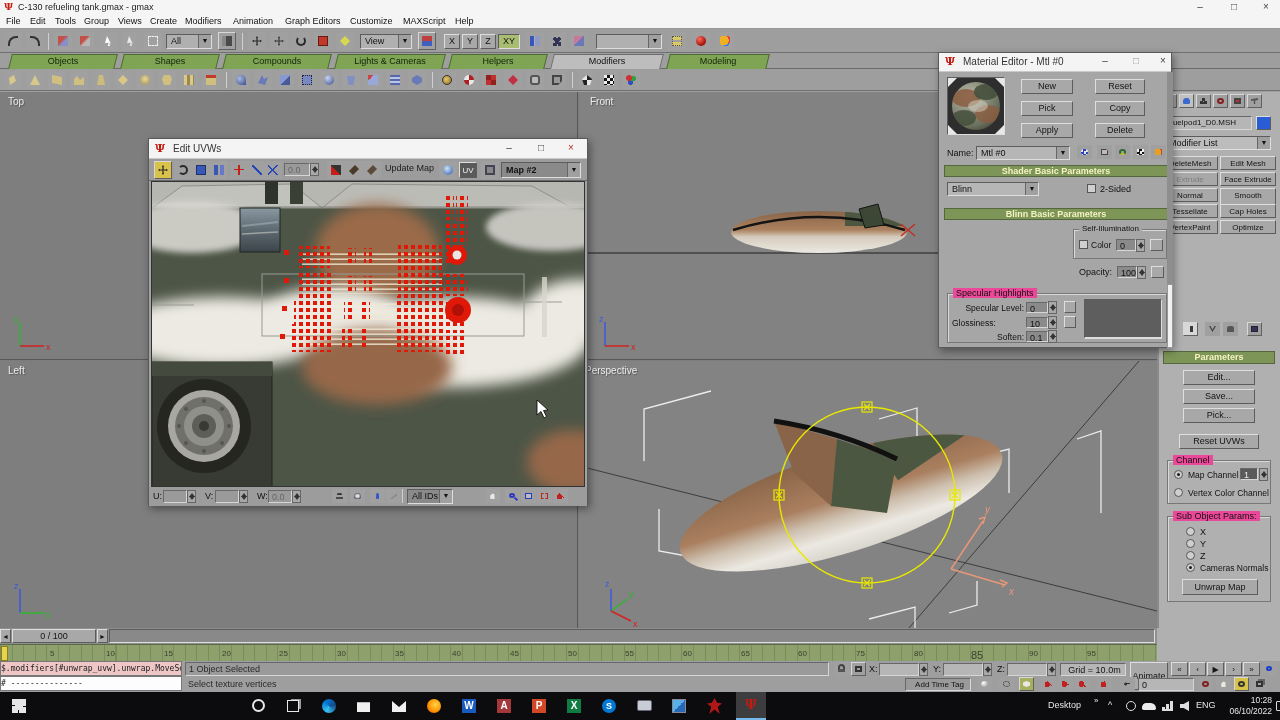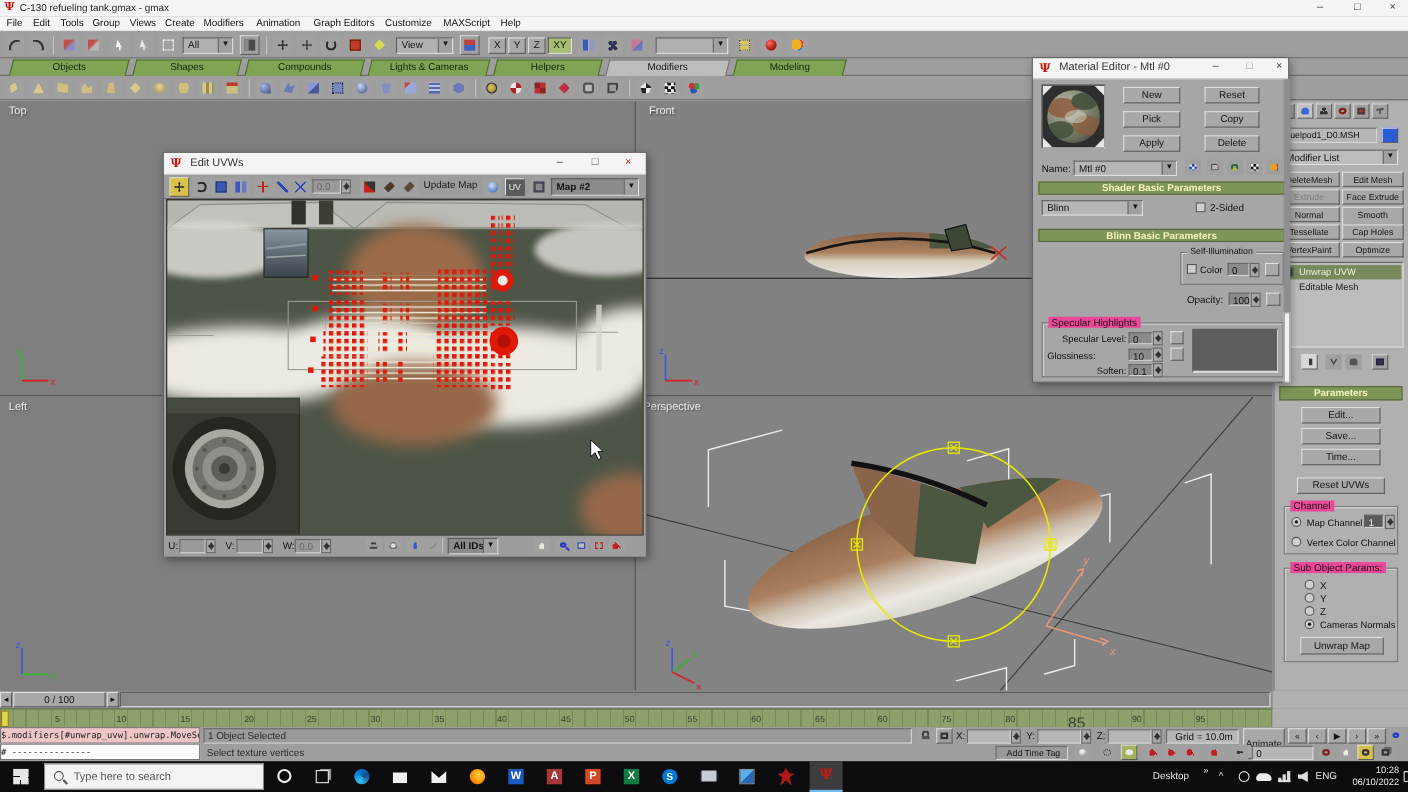--- a/index.html
+++ b/index.html
@@ -399,48 +399,39 @@
     <span class="b3 abs" style="left:61px;top:64px;width:56px;height:14px;font-size:8px">Edit Mesh</span>
     <span class="b3 abs" style="left:3px;top:80px;width:56px;height:14px;font-size:8px;color:#7d7d7d">Extrude</span>
     <span class="b3 abs" style="left:61px;top:80px;width:56px;height:14px;font-size:8px">Face Extrude</span>
     <span class="b3 abs" style="left:3px;top:96px;width:56px;height:14px;font-size:8px">Normal</span>
     <span class="b3 abs" style="left:61px;top:96px;width:56px;height:26px;font-size:8px">Smooth</span>
     <span class="b3 abs" style="left:3px;top:112px;width:56px;height:14px;font-size:8px">Tessellate</span>
     <span class="b3 abs" style="left:61px;top:112px;width:56px;height:14px;font-size:8px">Cap Holes</span>
     <span class="b3 abs" style="left:3px;top:128px;width:56px;height:14px;font-size:8px">VertexPaint</span>
     <span class="b3 abs" style="left:61px;top:128px;width:56px;height:14px;font-size:8px">Optimize</span>
 
-    <div class="inset abs" style="left:3px;top:146px;width:114px;height:78px;background:#bcbcbc">
-      <div class="abs" style="left:1px;top:2px;width:110px;height:13px;background:#78895c;color:#f2f2e2;font-size:8.5px;line-height:13px">
-        <span class="abs" style="left:3px;top:2px;width:9px;height:9px;background:#3a3a3a;border:1px solid #777"></span>
-        <span style="position:absolute;left:17px">Unwrap UVW</span>
-      </div>
-      <div class="abs" style="left:1px;top:16px;width:110px;height:13px;color:#1a1a1a;font-size:8.5px;line-height:13px">
-        <span style="position:absolute;left:17px">Editable Mesh</span>
-      </div>
-    </div>
     <div class="abs" style="left:0;top:208px;width:4px;height:48px;background:#f0f0f0;border:1px solid #888"></div>
 
     <span class="ic sm inset" style="left:24px;top:230px;background:#d8d8d8">
         <i style="background:#3a3a3a;width:3px;left:6px"></i>
       </span>
     <span class="ic sm flat" style="left:46px;top:230px">
         <i style="background:#444;clip-path:polygon(0 0,50% 100%,100% 0,80% 0,50% 60%,20% 0)"></i>
       </span>
     <span class="ic sm flat" style="left:64px;top:230px">
         <i style="background:#555;border-radius:40% 40% 10% 10%"></i>
       </span>
     <span class="ic sm" style="left:88px;top:230px">
         <i style="background:#335;border:1px solid #223"></i>
       </span>
 
     <div class="roll" style="left:4px;top:259px;width:112px;height:13px"><span>Parameters</span></div>
     <span class="b3 abs" style="left:24px;top:278px;width:72px;height:15px">Edit...</span>
     <span class="b3 abs" style="left:24px;top:297px;width:72px;height:15px">Save...</span>
-    <span class="b3 abs" style="left:24px;top:316px;width:72px;height:15px">Time...</span>
+    <span class="b3 abs" style="left:24px;top:316px;width:72px;height:15px">Pick...</span>
     <span class="b3 abs" style="left:20px;top:342px;width:80px;height:15px">Reset UVWs</span>
 
     <div class="grp" style="left:8px;top:368px;width:104px;height:44px">
       <span class="leg">Channel</span>
       <span class="radio on" style="left:6px;top:9px"></span>
       <span class="lbl" style="left:20px;top:9px;font-size:8.5px">Map Channel</span>
       <span class="fld abs" style="left:72px;top:7px;width:18px;height:12px;background:#5a5a5a;color:#eee">1</span>
       <span class="spin" style="left:91px;top:7px"></span>
       <span class="radio" style="left:6px;top:27px"></span>
       <span class="lbl" style="left:20px;top:27px;font-size:8.5px">Vertex Color Channel</span>
@@ -479,21 +470,21 @@
     <span class="abs" style="left:395px;top:4px;font-size:8px;color:#39422c">35</span>
     <span class="abs" style="left:452px;top:4px;font-size:8px;color:#39422c">40</span>
     <span class="abs" style="left:510px;top:4px;font-size:8px;color:#39422c">45</span>
     <span class="abs" style="left:568px;top:4px;font-size:8px;color:#39422c">50</span>
     <span class="abs" style="left:625px;top:4px;font-size:8px;color:#39422c">55</span>
     <span class="abs" style="left:683px;top:4px;font-size:8px;color:#39422c">60</span>
     <span class="abs" style="left:741px;top:4px;font-size:8px;color:#39422c">65</span>
     <span class="abs" style="left:798px;top:4px;font-size:8px;color:#39422c">60</span>
     <span class="abs" style="left:856px;top:4px;font-size:8px;color:#39422c">75</span>
     <span class="abs" style="left:914px;top:4px;font-size:8px;color:#39422c">80</span>
-    <span class="abs" style="left:971px;top:4px;font-size:14px;color:#39422c">85</span>
+    <span class="abs" style="left:971px;top:4px;font-size:11px;color:#39422c">85</span>
     <span class="abs" style="left:1029px;top:4px;font-size:8px;color:#39422c">90</span>
     <span class="abs" style="left:1087px;top:4px;font-size:8px;color:#39422c">95</span>
   </div>
   <div class="abs" style="left:1157px;top:644px;width:123px;height:17px;background:#b0b0b0"></div>
 
   <div class="abs" style="left:0;top:661px;width:1280px;height:31px;background:#9e9e9e">
     <div class="abs mono" style="left:0;top:0;width:182px;height:15px;background:#efc6c6;border:1px solid #777;font-size:8px;line-height:13px;white-space:nowrap;overflow:hidden;color:#1a1a1a">$.modifiers[#unwrap_uvw].unwrap.MoveSe</div>
     <div class="abs mono" style="left:0;top:15px;width:182px;height:15px;background:#fdfdfd;border:1px solid #777;font-size:8px;line-height:13px;white-space:nowrap;overflow:hidden;color:#1a1a1a"># ---------------</div>
     <div class="fld abs" style="left:185px;top:1px;width:644px;height:14px;color:#2a2a2a">1 Object Selected</div>
     <div class="abs" style="left:188px;top:18px;font-size:9px;color:#2a2a2a">Select texture vertices</div>
@@ -741,21 +732,21 @@
       <span class="ic sm flat" style="left:201px;top:2px">
           <i style="background:radial-gradient(ellipse at 50% 50%,#ddd 30%,#556 70%);border-radius:50%/70% 70% 30% 30%"></i>
         </span>
       <span class="ic sm flat" style="left:221px;top:2px">
           <i style="background:#3858c8;border-radius:40% 40% 20% 20%;left:5px;right:5px"></i>
         </span>
       <span class="ic sm flat" style="left:237px;top:2px">
           <i style="background:#8a8a8a;clip-path:polygon(0 100%,100% 0,100% 40%,30% 100%)"></i>
         </span>
       <span class="sep" style="left:253px;top:2px;height:14px"></span>
-      <div class="dd" style="left:258px;top:2px;width:46px;height:15px;background:#8a8a8a;font-weight:bold"><span>All IDs</span><span class="ar">▼</span></div>
+      <div class="dd" style="left:258px;top:2px;width:46px;height:15px;background:#8a8a8a;font-weight:normal"><span>All IDs</span><span class="ar">▼</span></div>
       <span class="ic sm flat" style="left:336px;top:2px">
           <i style="background:#e8e8e0;clip-path:polygon(20% 100%,15% 40%,30% 38%,32% 20%,45% 18%,48% 8%,60% 8%,62% 18%,78% 22%,80% 100%)"></i>
         </span>
       <span class="ic sm flat" style="left:356px;top:2px">
           <i style="border:2px solid #2a3ac0;border-radius:50%;right:4px;bottom:4px"></i>
           <i style="background:#2a3ac0;left:8px;top:8px;width:4px;height:2px;transform:rotate(45deg)"></i>
         </span>
       <span class="ic sm flat" style="left:372px;top:2px">
           <i style="border:1px solid #2a3ac0;background:#bbb"></i>
         </span>
@@ -860,25 +851,20 @@
       <span class="spin" style="left:100px;top:36px"></span>
       <div class="inset abs" style="left:136px;top:5px;width:78px;height:40px;background:#5e5e5e;border-bottom:2px solid #ddd"></div>
     </div>
     <div class="abs" style="left:228px;top:19px;width:6px;height:277px;background:#8e8e8e">
       <div class="abs" style="left:0;top:212px;width:6px;height:64px;background:#f2f2f2;border:1px solid #999"></div>
     </div>
   </div>
 
   <div class="abs" style="left:0;top:692px;width:1280px;height:28px;background:#0c0c0e">
     <span class="abs" style="left:12px;top:7px;width:14px;height:14px;background:conic-gradient(#e6e6e6 0 25%,#0c0c0e 0 27%,#e6e6e6 0 50%,#0c0c0e 0 52%,#e6e6e6 0 75%,#0c0c0e 0 77%,#e6e6e6 0)"></span>
-    <div class="abs" style="left:40px;top:2px;width:200px;height:24px;background:#f4f4f4;border:1px solid #888">
-      <span class="abs" style="left:8px;top:6px;width:9px;height:9px;border:1.5px solid #555;border-radius:50%"></span>
-      <span class="abs" style="left:16px;top:15px;width:5px;height:1.5px;background:#555;transform:rotate(45deg)"></span>
-      <span class="abs" style="left:26px;top:6px;font-size:10px;color:#555">Type here to search</span>
-    </div>
     <span class="abs" style="left:252px;top:7px;width:13px;height:13px;border:2px solid #e8e8e8;border-radius:50%"></span>
     <span class="abs" style="left:287px;top:8px;width:12px;height:12px;border:1.5px solid #e8e8e8;background:#0c0c0e;box-shadow:3px -2px 0 -1px #9a9a9a"></span>
     <span class="abs" style="left:322px;top:7px;width:14px;height:14px;border-radius:50%;background:conic-gradient(from 200deg,#35c1f1,#0078d7,#174c8c,#35c1f1)"></span>
     <span class="abs" style="left:357px;top:7px;width:13px;height:13px;background:#f0f0f0;clip-path:polygon(0 25%,100% 25%,100% 100%,0 100%)"></span>
     <span class="abs" style="left:392px;top:9px;width:14px;height:11px;background:#f0f0f0;clip-path:polygon(0 0,100% 0,100% 100%,0 100%,0 0,50% 55%,100% 0)"></span>
     <span class="abs" style="left:427px;top:7px;width:14px;height:14px;border-radius:50%;background:radial-gradient(circle at 60% 40%,#ffd24a,#ff9500 55%,#e1431f)"></span>
     <span class="abs" style="left:462px;top:7px;width:14px;height:14px;background:#185abd;color:#fff;font-size:10px;font-weight:bold;text-align:center;line-height:14px">W</span>
     <span class="abs" style="left:497px;top:7px;width:14px;height:14px;background:#a4373a;color:#fff;font-size:10px;font-weight:bold;text-align:center;line-height:14px">A</span>
     <span class="abs" style="left:532px;top:7px;width:14px;height:14px;background:#d24726;color:#fff;font-size:10px;font-weight:bold;text-align:center;line-height:14px">P</span>
     <span class="abs" style="left:567px;top:7px;width:14px;height:14px;background:#107c41;color:#fff;font-size:10px;font-weight:bold;text-align:center;line-height:14px">X</span>

